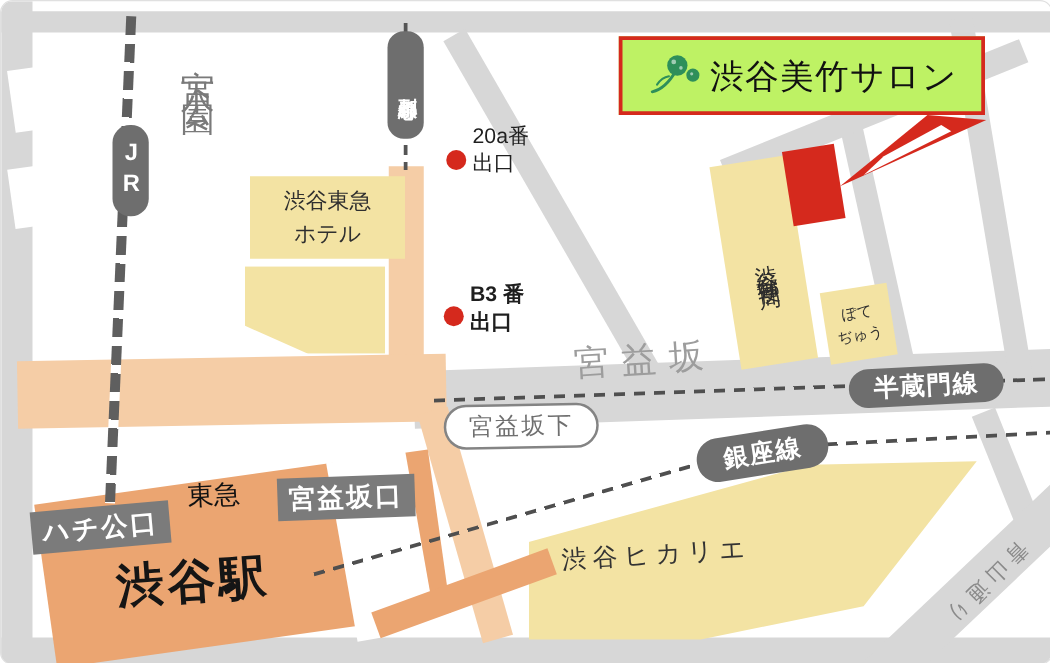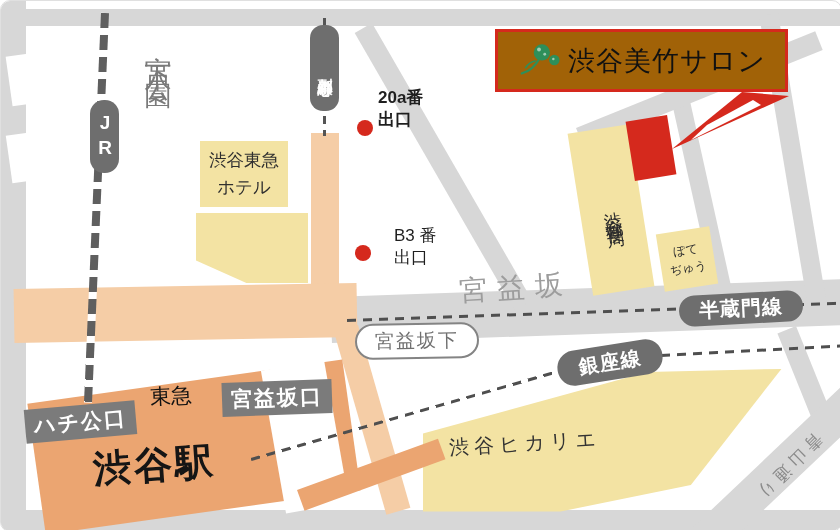--- a/index.html
+++ b/index.html
@@ -23,21 +23,21 @@
   .peach-v{left:310px;top:132px;width:28px;height:160px;}
   .peach-h{left:13px;top:285px;width:343px;height:54px;transform:rotate(-1deg);}
   .peach-diag{left:333px;top:331px;width:25px;height:190px;transform:rotate(-16deg);transform-origin:top left;}
   
   .station{position:absolute;left:34px;top:380px;width:318px;height:132px;background:#eba571;
            transform:rotate(-8deg);z-index:3;}
   .link-band{position:absolute;left:296px;top:489px;width:150px;height:22px;background:#eba571;
            transform:rotate(-20deg);transform-origin:top left;z-index:5;}
   .bldg{position:absolute;background:#f3e3a3;z-index:3;display:flex;flex-direction:column;
         align-items:center;justify-content:center;color:#2f2f2f;text-align:center;}
-  .bldg-hotel{left:199px;top:140px;width:88px;height:66px;font-size:17.5px;line-height:1.55;}
+  .bldg-hotel{left:199px;top:140px;width:124px;height:66px;font-size:17.5px;line-height:1.55;}
   .bldg-bic{left:195px;top:212px;width:112px;height:68px;font-size:19px;letter-spacing:3px;line-height:1.5;
         clip-path:polygon(0 0,100% 0,100% 100%,45% 100%,0 68%);padding-bottom:2px;}
   .bldg-post{left:579px;top:127px;width:62px;height:164px;transform:rotate(-9deg);}
   .post-text{writing-mode:vertical-rl;text-orientation:upright;font-size:17.5px;letter-spacing:5px;color:#2c2c2c;}
   .bldg-pote{left:659px;top:229px;width:54px;height:58px;transform:rotate(-9deg);font-size:12px;line-height:1.5;}
   .bldg-hikarie{left:422px;top:365px;width:362px;height:147px;
         clip-path:polygon(0% 46%,62% 4%,99% 2%,74% 81%,38% 99%,0% 99%);
         display:block;}
   .hikarie-label{position:absolute;left:26px;top:64px;font-size:20px;letter-spacing:5px;color:#333;
         transform:rotate(-3.5deg);white-space:nowrap;}
@@ -74,33 +74,33 @@
         justify-content:center;font-size:19px;letter-spacing:2px;z-index:7;transform:rotate(-1deg);box-sizing:border-box;}
   .exit-badge{position:absolute;background:#7b7b7b;color:#fff;font-weight:700;font-size:21px;
         letter-spacing:2px;padding:3px 9px;z-index:7;white-space:nowrap;}
   .badge-miyaexit{left:221px;top:380px;transform:rotate(-2deg);}
   .badge-hachiko{left:24px;top:404px;transform:rotate(-5deg);}
   
   .t{position:absolute;white-space:nowrap;z-index:7;}
   .t-park{left:139px;top:34px;writing-mode:vertical-rl;text-orientation:upright;font-size:27px;
         color:#7a7a7a;letter-spacing:9px;}
   .t-exit{font-size:17px;line-height:1.3;color:#1f1f1f;}
-  .t-20a{left:377px;top:86px;font-weight:bold;}
-  .t-b3{left:393px;top:224px;}
+  .t-20a{left:377px;top:97px;}
+  .t-b3{left:375px;top:224px;font-weight:bold;}
   .t-miyamasu{left:458px;top:268px;font-size:28px;color:#9d9d9d;letter-spacing:10px;transform:rotate(-3.5deg);}
   .t-tokyu{left:149px;top:381px;font-size:21px;color:#111;transform:rotate(-3deg);}
   .t-eki{left:92px;top:439px;font-size:38px;font-weight:700;color:#151515;letter-spacing:3px;transform:rotate(-4deg);}
   .t-aoyama{left:735px;top:455px;width:104px;text-align:center;font-size:17px;color:#8a8a8a;
         letter-spacing:5px;transform:rotate(135deg);}
   .dot{position:absolute;width:16px;height:16px;border-radius:50%;background:#d5291d;z-index:7;}
   .dot-20a{left:356px;top:119px;}
   .dot-b3{left:354px;top:244px;}
   
   .arrow-svg{position:absolute;left:0;top:0;z-index:8;pointer-events:none;}
-  .salon-box{position:absolute;left:494px;top:28px;width:293px;height:63px;background:#a16207;
+  .salon-box{position:absolute;left:494px;top:28px;width:293px;height:63px;background:#bef264;
         border:3.5px solid #d5291d;box-sizing:border-box;display:flex;align-items:center;
         justify-content:center;gap:7px;z-index:9;}
   .salon-name{font-family:"Liberation Serif","DejaVu Serif",serif;font-size:27px;color:#111;
         letter-spacing:1px;white-space:nowrap;}
 </style>
 </head>
 <body>
 
 <div class="map">
 

